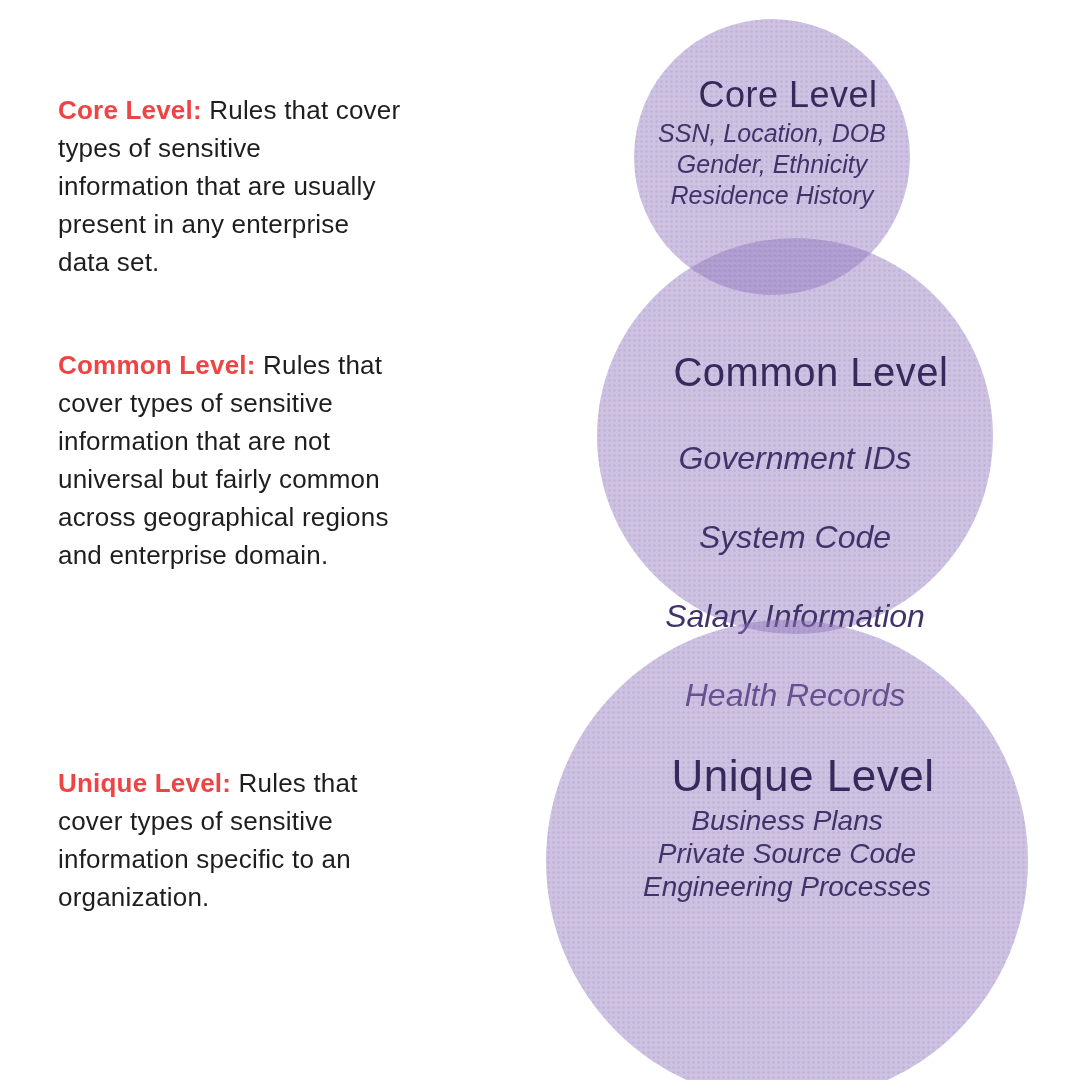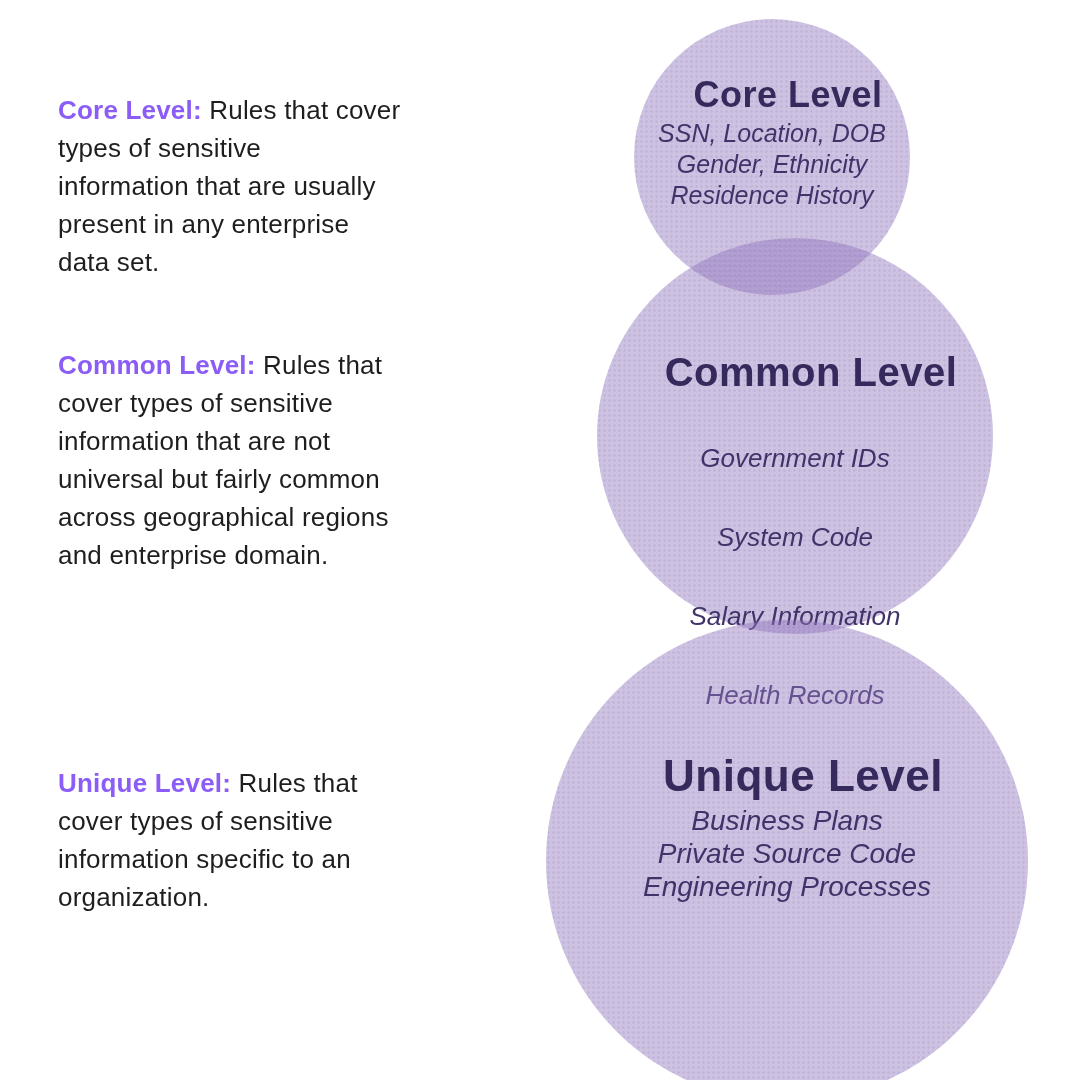--- a/index.html
+++ b/index.html
@@ -21,21 +21,21 @@
     position: absolute;
     left: 58px;
     width: 470px;
     font-size: 26px;
     line-height: 38px;
     color: #1e1e1e;
     letter-spacing: 0.2px;
   }
   .desc strong {
     font-weight: 700;
-    color: #8b5cf6;
+    color: #ef4444;
   }
   .desc .desc-text {
     white-space: pre-line;
     text-align: right;
   }
   #desc-core   { top: 65px;  }
   #desc-common { top: 320px; }
   #desc-unique { top: 738px; }
 
   
@@ -46,36 +46,36 @@
     background-image: radial-gradient(rgba(90, 60, 140, 0.10) 1px, transparent 1.6px);
     background-size: 5px 5px;
     text-align: center;
     box-sizing: border-box;
   }
   #circle-core   { left: 634px; top: 19px;  width: 276px; height: 276px; }
   #circle-common { left: 597px; top: 238px; width: 396px; height: 396px; }
   #circle-unique { left: 546px; top: 620px; width: 482px; height: 482px; }
 
   .circle-title {
-    font-weight: 700;
+    font-weight: 400;
     color: #362a5c;
     letter-spacing: 0.5px;
     margin-left: 32px;
   }
   #circle-core   .circle-title { margin-top: 55px;  font-size: 36px; line-height: 41px; }
   #circle-common .circle-title { margin-top: 111px; font-size: 40px; line-height: 46px; }
   #circle-unique .circle-title { margin-top: 131px; font-size: 44px; line-height: 50px; }
 
   .circle-item {
     font-style: italic;
     font-weight: 500;
     color: #41336a;
   }
   #circle-core   .circle-item { font-size: 25px; line-height: 31px; }
-  #circle-common .circle-item { font-size: 26px; line-height: 31px; margin-top: 48px; }
+  #circle-common .circle-item { font-size: 32px; line-height: 31px; margin-top: 48px; }
   #circle-unique .circle-item { font-size: 28px; line-height: 33px; }
 
   .circle-items { margin-top: 3px; }
 </style>
 </head>
 <body>
 
 <div class="canvas">
 
   <p class="desc" id="desc-core"><strong>Core Level:</strong> <span class="desc-text">Rules that cover

